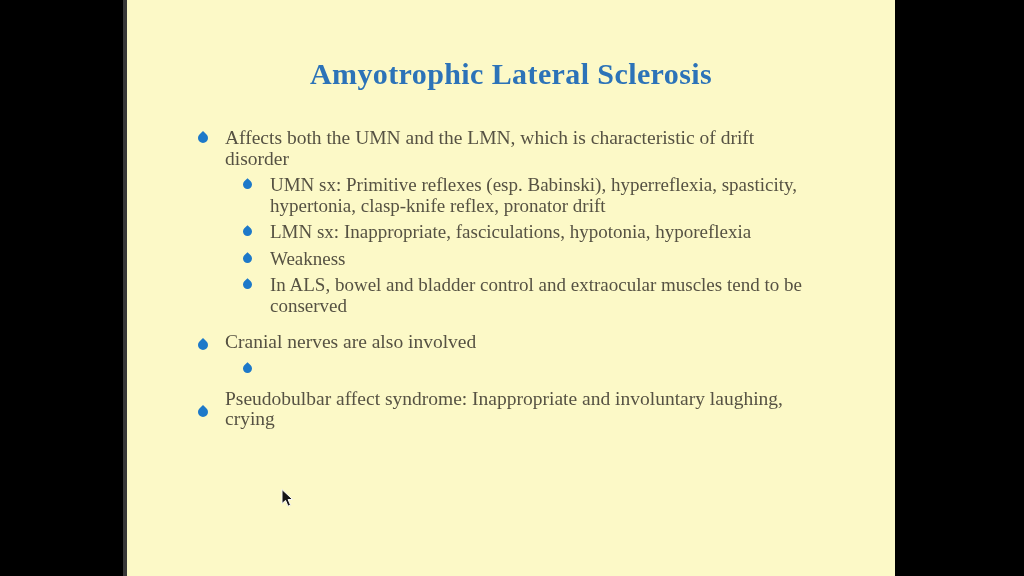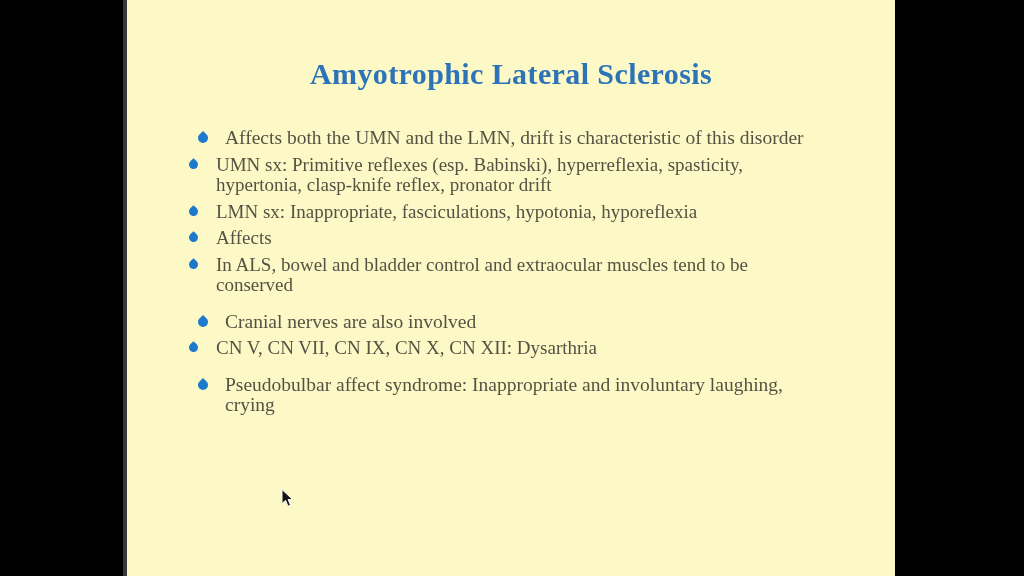--- a/index.html
+++ b/index.html
@@ -15,22 +15,22 @@
            background:#fcf9c7; border-left:4px solid #383838; }
 
   .slide-title { margin-top:56px; text-align:center; font-size:30px; font-weight:bold;
                  color:#2c73b8; letter-spacing:0.4px; line-height:36px; }
 
   .content { margin-top:36px; }
 
   .row { display:flex; align-items:flex-start; margin-bottom:6px;
          color:#565243; font-size:19.5px; line-height:20.5px; }
   .row.l1 { padding-left:71px; }
-  .row.l2 { padding-left:62px; font-size:19px; }
-  .row.gap { margin-top:16px; }
+  .row.l2 { padding-left:116px; font-size:19px; }
+  .row.gap { margin-top:16px;align-items:center; }
   .row.bold { font-weight:normal; }
 
   .drop { flex:0 0 auto; background:#1d79c9; border-radius:0 50% 50% 50%;
           transform:rotate(45deg); }
   .l1 .drop { width:10px; height:10px; margin:5px 17px 0 0; }
   .l2 .drop { width:9px;  height:9px;  margin:5px 18px 0 0; }
 
   .txt { display:block; max-width:585px; }
   .txt .lead-italic { }
 
@@ -45,51 +45,50 @@
   <div class="letterbox right"></div>
 
   <div class="slide">
 
     <h1 class="slide-title">Amyotrophic Lateral Sclerosis</h1>
 
     <div class="content">
 
       <div class="row l1">
         <span class="drop"></span>
-        <span class="txt">Affects both the UMN and the LMN, drift is characteristic of this disorder</span>
+        <span class="txt">Affects both the UMN and the LMN, which is characteristic of drift disorder</span>
       </div>
 
       <div class="row l2">
         <span class="drop"></span>
         <span class="txt">UMN sx: Primitive reflexes (esp. Babinski), hyperreflexia, spasticity, hypertonia, clasp-knife reflex, pronator drift</span>
       </div>
 
       <div class="row l2">
         <span class="drop"></span>
         <span class="txt">LMN sx: Inappropriate, fasciculations, hypotonia, hyporeflexia</span>
       </div>
 
       <div class="row l2">
         <span class="drop"></span>
-        <span class="txt">Affects</span>
+        <span class="txt">Weakness</span>
       </div>
 
       <div class="row l2 bold">
         <span class="drop"></span>
         <span class="txt">In ALS, bowel and bladder control and extraocular muscles tend to be conserved</span>
       </div>
 
       <div class="row l1 gap">
         <span class="drop"></span>
         <span class="txt">Cranial nerves are also involved</span>
       </div>
 
       <div class="row l2">
         <span class="drop"></span>
-        <span class="txt">CN V, CN VII, CN IX, CN X, CN XII: Dysarthria</span>
       </div>
 
 
 
       <div class="row l1 gap">
         <span class="drop"></span>
         <span class="txt"><span class="lead-italic">Pseudobulbar affect syndrome</span><span>: Inappropriate and involuntary laughing, crying</span></span>
       </div>
 
     </div>

